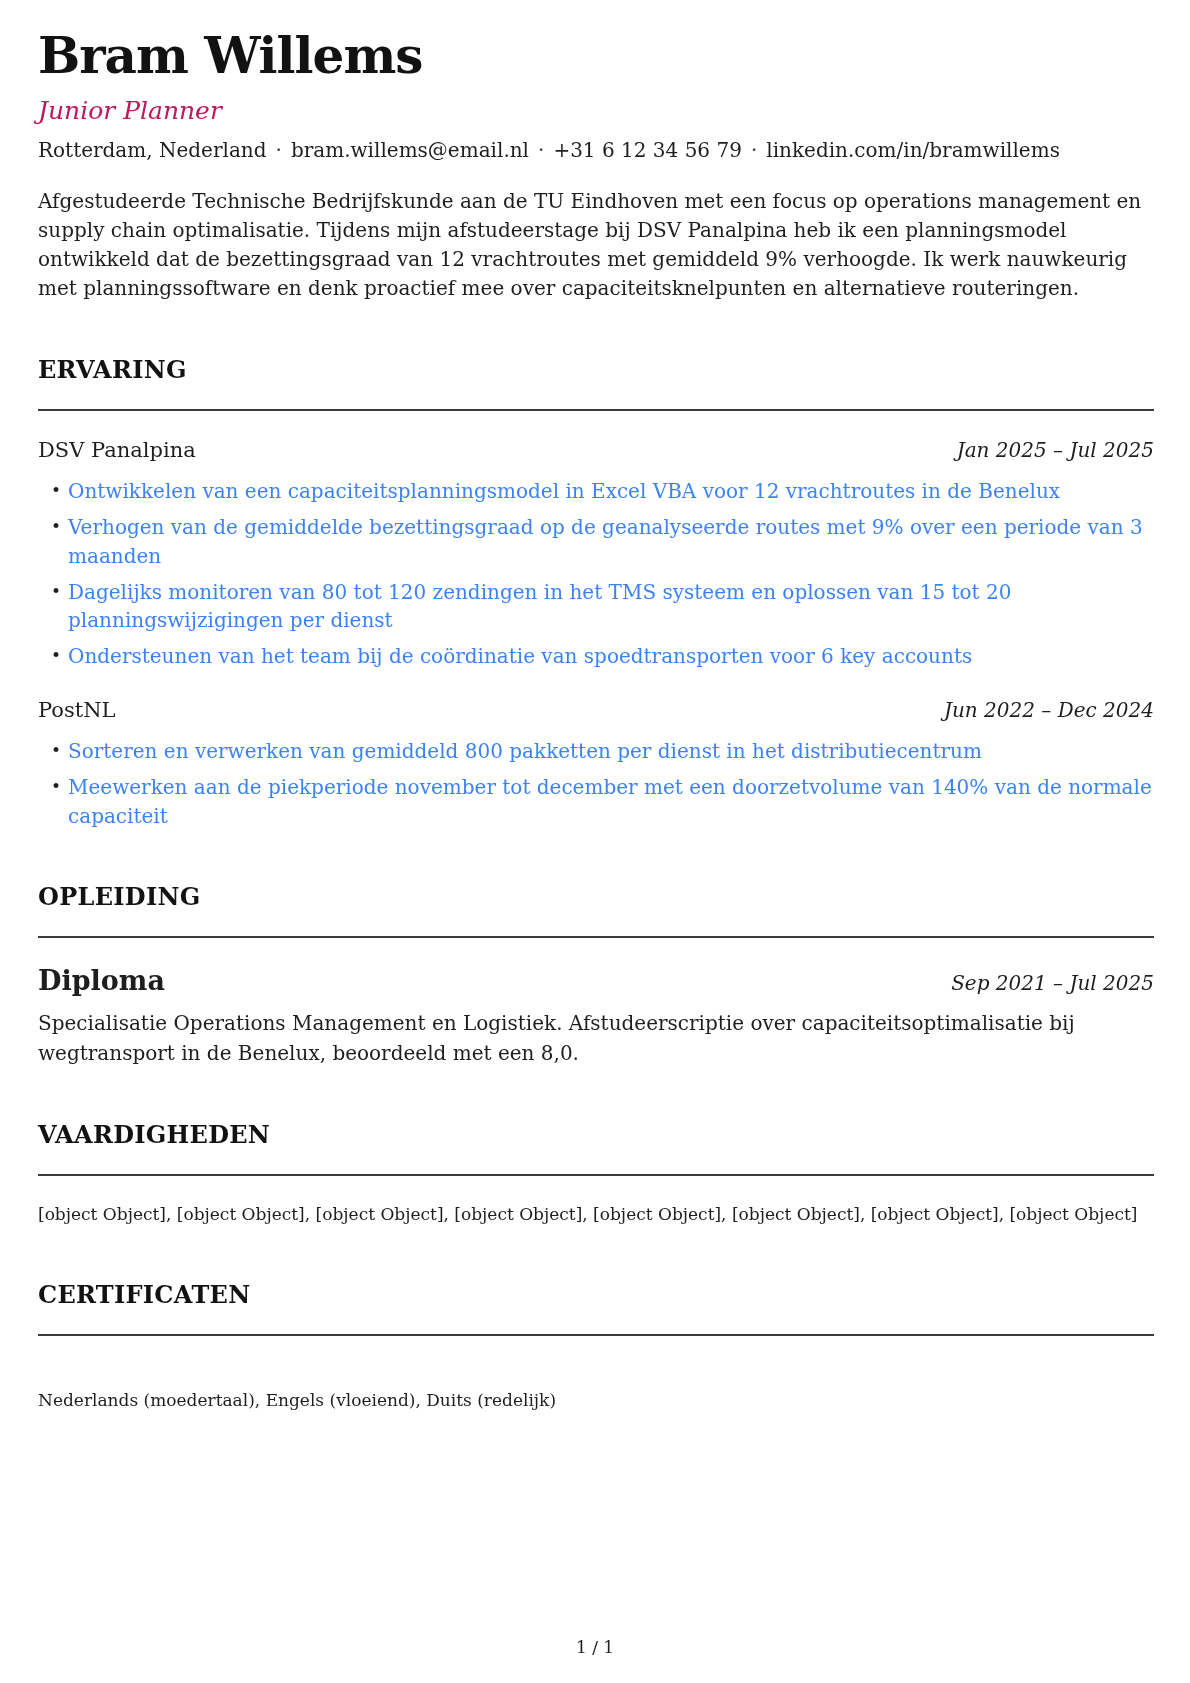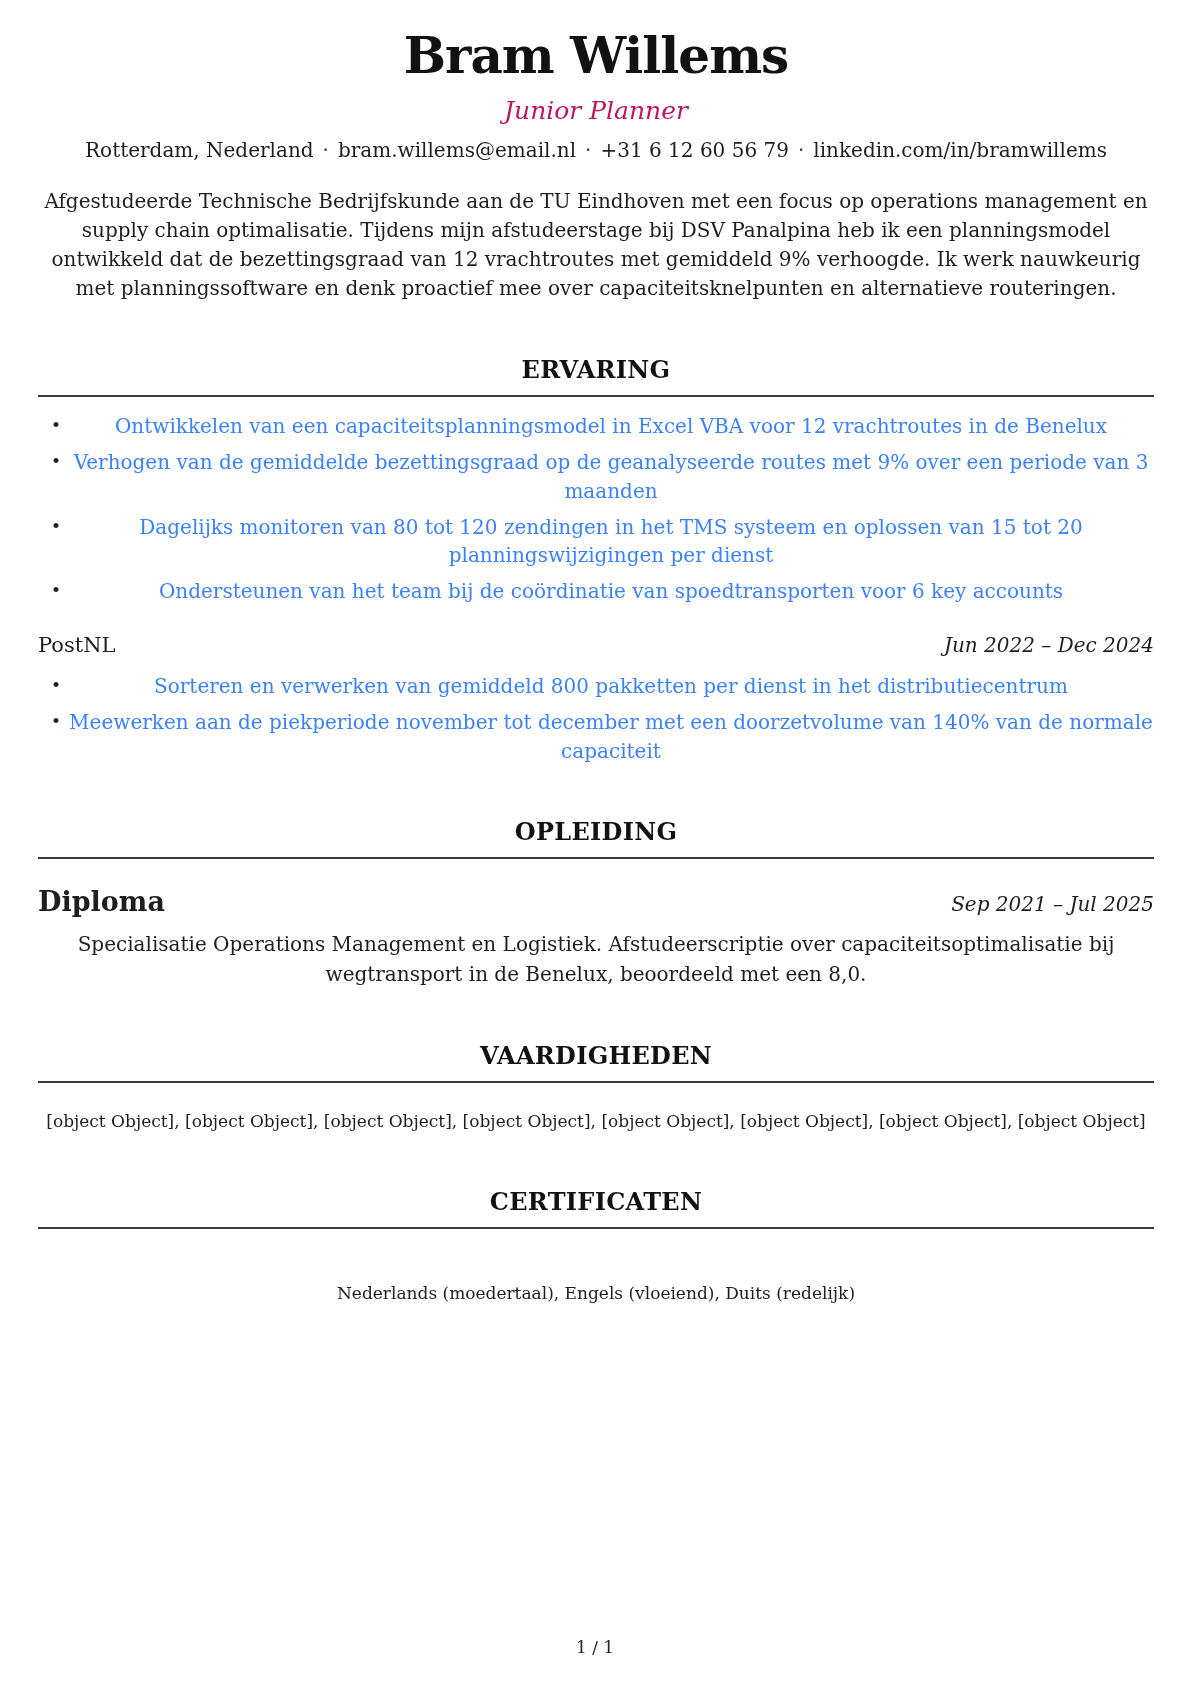--- a/index.html
+++ b/index.html
@@ -9,21 +9,20 @@
     height: 1683px;
     position: relative;
     font-family: "DejaVu Serif", "Liberation Serif", serif;
     color: #1e1e1e;
     overflow: hidden;
   }
   .page {
     position: absolute;
     inset: 0;
     padding: 30px 36px 0 38px;
-    text-align: center;
   }
 
   
   .name {
     font-size: 50px;
     line-height: 1.05;
     font-weight: 700;
     letter-spacing: -1px;
     color: #121212;
   }
@@ -46,21 +45,21 @@
     color: #1e1e1e;
   }
 
   
   .section { margin-top: 52px; }
   .section-heading {
     font-size: 24px;
     font-weight: 700;
     letter-spacing: 0.3px;
     color: #121212;
-    padding-bottom: 11px;
+    padding-bottom: 25px;
     border-bottom: 2px solid #3c3c3c;
   }
 
   
   .entry-header {
     display: flex;
     justify-content: space-between;
     align-items: baseline;
     margin-top: 27px;
     font-size: 21px;
@@ -115,29 +114,33 @@
 </style>
 </head>
 <body>
 
 <div class="page">
 
   <header>
     <h1 class="name">Bram Willems</h1>
     <div class="job-title">Junior Planner</div>
     <div class="contact-line">
-      <span>Rotterdam, Nederland</span><span class="contact-sep">·</span><span>bram.willems@email.nl</span><span class="contact-sep">·</span><span>+31 6 12 60 56 79</span><span class="contact-sep">·</span><span>linkedin.com/in/bramwillems</span>
+      <span>Rotterdam, Nederland</span><span class="contact-sep">·</span><span>bram.willems@email.nl</span><span class="contact-sep">·</span><span>+31 6 12 34 56 79</span><span class="contact-sep">·</span><span>linkedin.com/in/bramwillems</span>
     </div>
     <p class="summary">Afgestudeerde Technische Bedrijfskunde aan de TU Eindhoven met een focus op operations management en supply chain optimalisatie. Tijdens mijn afstudeerstage bij DSV Panalpina heb ik een planningsmodel ontwikkeld dat de bezettingsgraad van 12 vrachtroutes met gemiddeld 9% verhoogde. Ik werk nauwkeurig met planningssoftware en denk proactief mee over capaciteitsknelpunten en alternatieve routeringen.</p>
   </header>
 
   <section class="section">
     <h2 class="section-heading">ERVARING</h2>
 
     <div class="entry-block">
+      <div class="entry-header">
+        <span class="company">DSV Panalpina</span>
+        <span class="dates">Jan 2025 – Jul 2025</span>
+      </div>
       <ul class="bullets">
         <li>Ontwikkelen van een capaciteitsplanningsmodel in Excel VBA voor 12 vrachtroutes in de Benelux</li>
         <li>Verhogen van de gemiddelde bezettingsgraad op de geanalyseerde routes met 9% over een periode van 3 maanden</li>
         <li>Dagelijks monitoren van 80 tot 120 zendingen in het TMS systeem en oplossen van 15 tot 20 planningswijzigingen per dienst</li>
         <li>Ondersteunen van het team bij de coördinatie van spoedtransporten voor 6 key accounts</li>
       </ul>
     </div>
 
     <div class="entry-block">
       <div class="entry-header">

